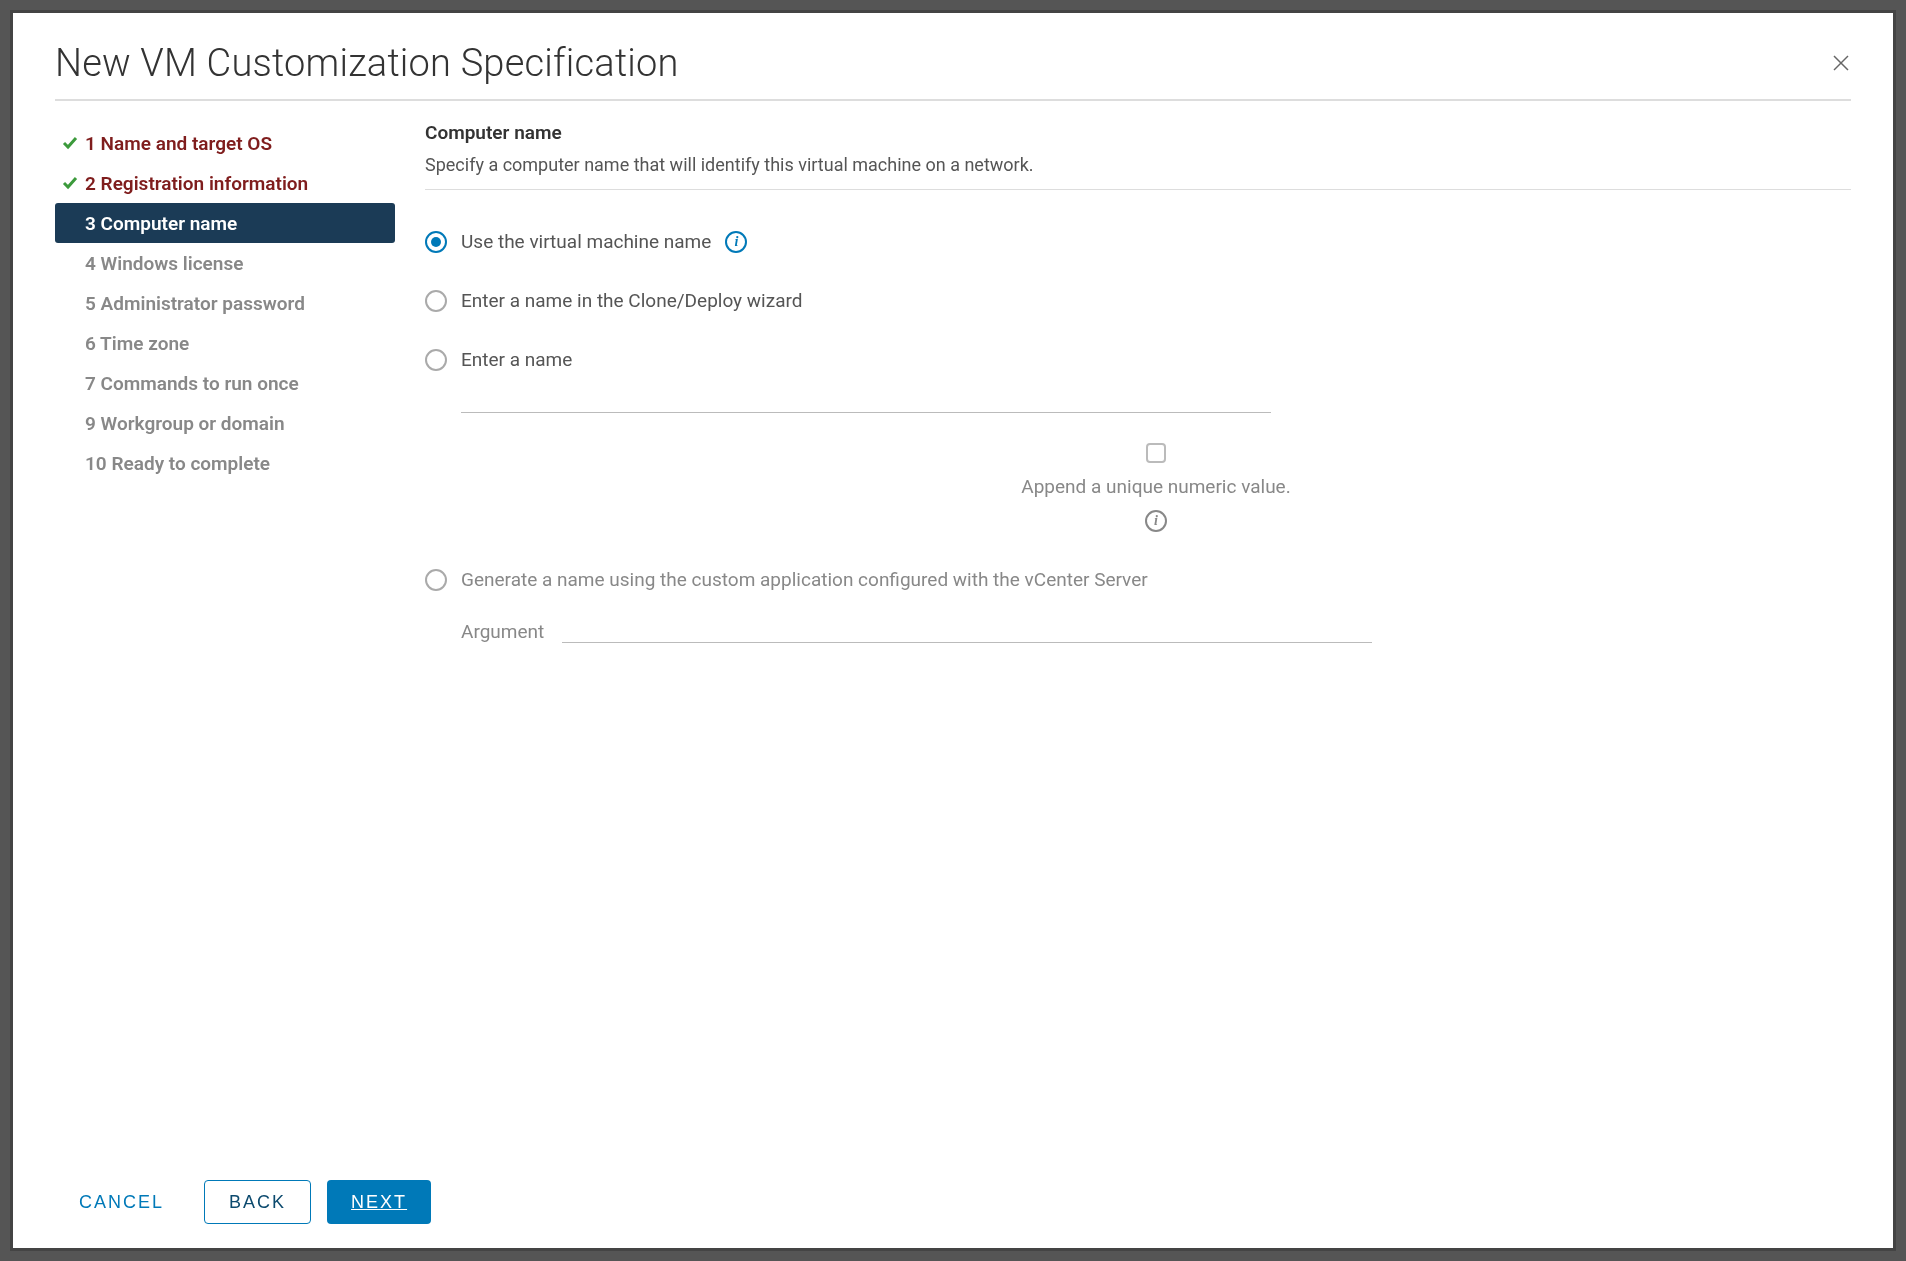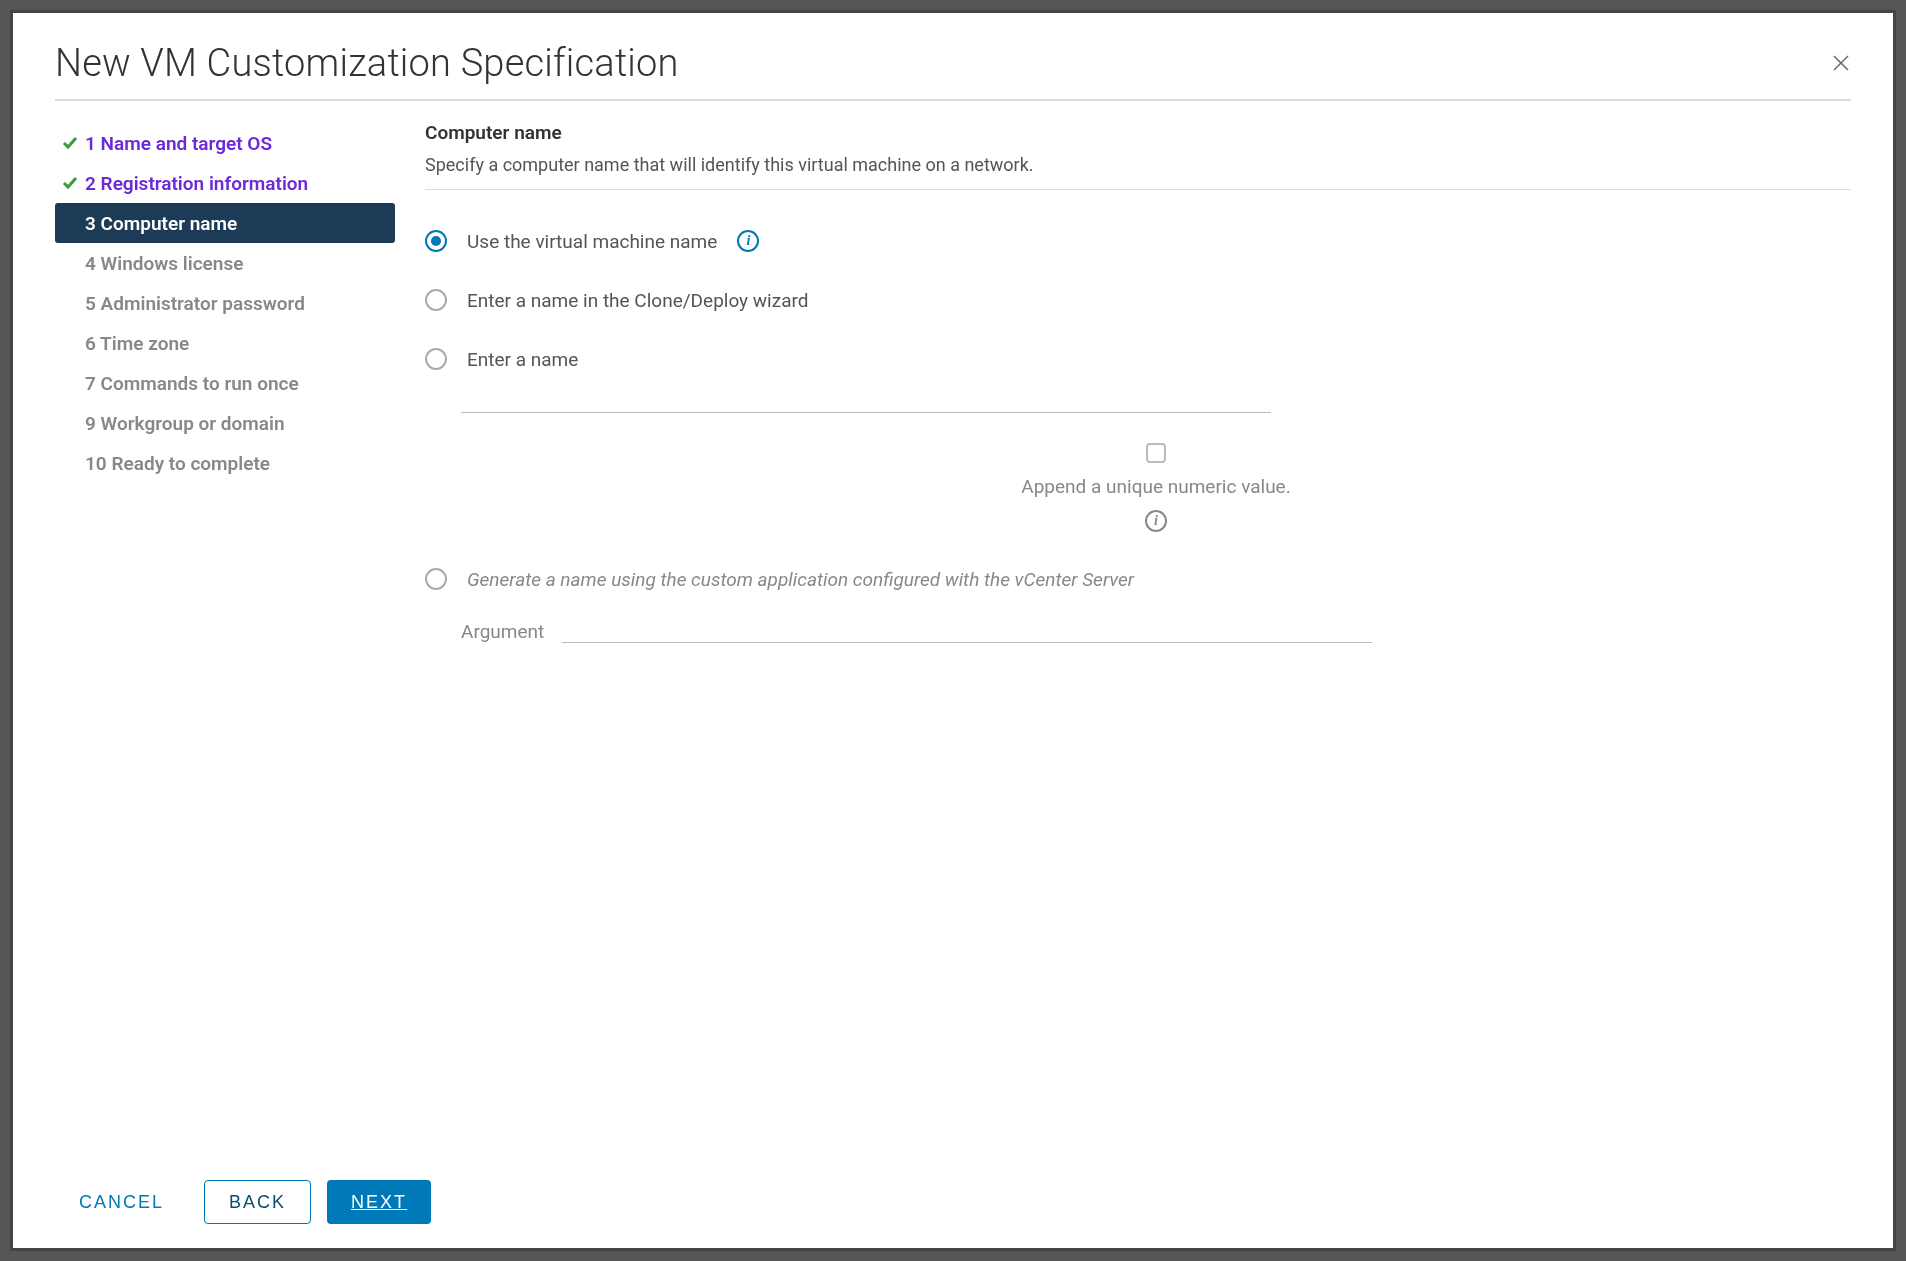--- a/index.html
+++ b/index.html
@@ -71,21 +71,21 @@
     color: #888;
     cursor: pointer;
     border-radius: 3px;
     gap: 6px;
   }
   .wizard-step .check {
     width: 18px;
     display: inline-flex;
     justify-content: center;
   }
-  .wizard-step.completed { color: #6d28d9; }
+  .wizard-step.completed { color: #7f1d1d; }
   .wizard-step.completed .check svg { stroke: #3c9a3c; }
   .wizard-step.active {
     background: #1b3b56;
     color: #fff;
   }
   .wizard-step.active .check,
   .wizard-step.pending .check { visibility: hidden; }
   .content {
     flex: 1;
     padding-left: 30px;
@@ -102,26 +102,27 @@
     color: #555;
     margin-bottom: 14px;
   }
   .section-divider {
     border: none;
     border-top: 1px solid #ddd;
     margin-bottom: 40px;
   }
   .radio-row {
     display: flex;
-    gap: 20px;
+    align-items: center;
+    gap: 14px;
     font-size: 19px;
     color: #555;
     margin-bottom: 36px;
   }
-  .radio-row.disabled { color: #888; font-style: italic; }
+  .radio-row.disabled { color: #888; }
   .radio {
     width: 22px; height: 22px;
     border: 2px solid #aaa;
     border-radius: 50%;
     display: inline-flex;
     align-items: center; justify-content: center;
     cursor: pointer;
     flex-shrink: 0;
   }
   .radio.selected { border-color: #0079b8; }

